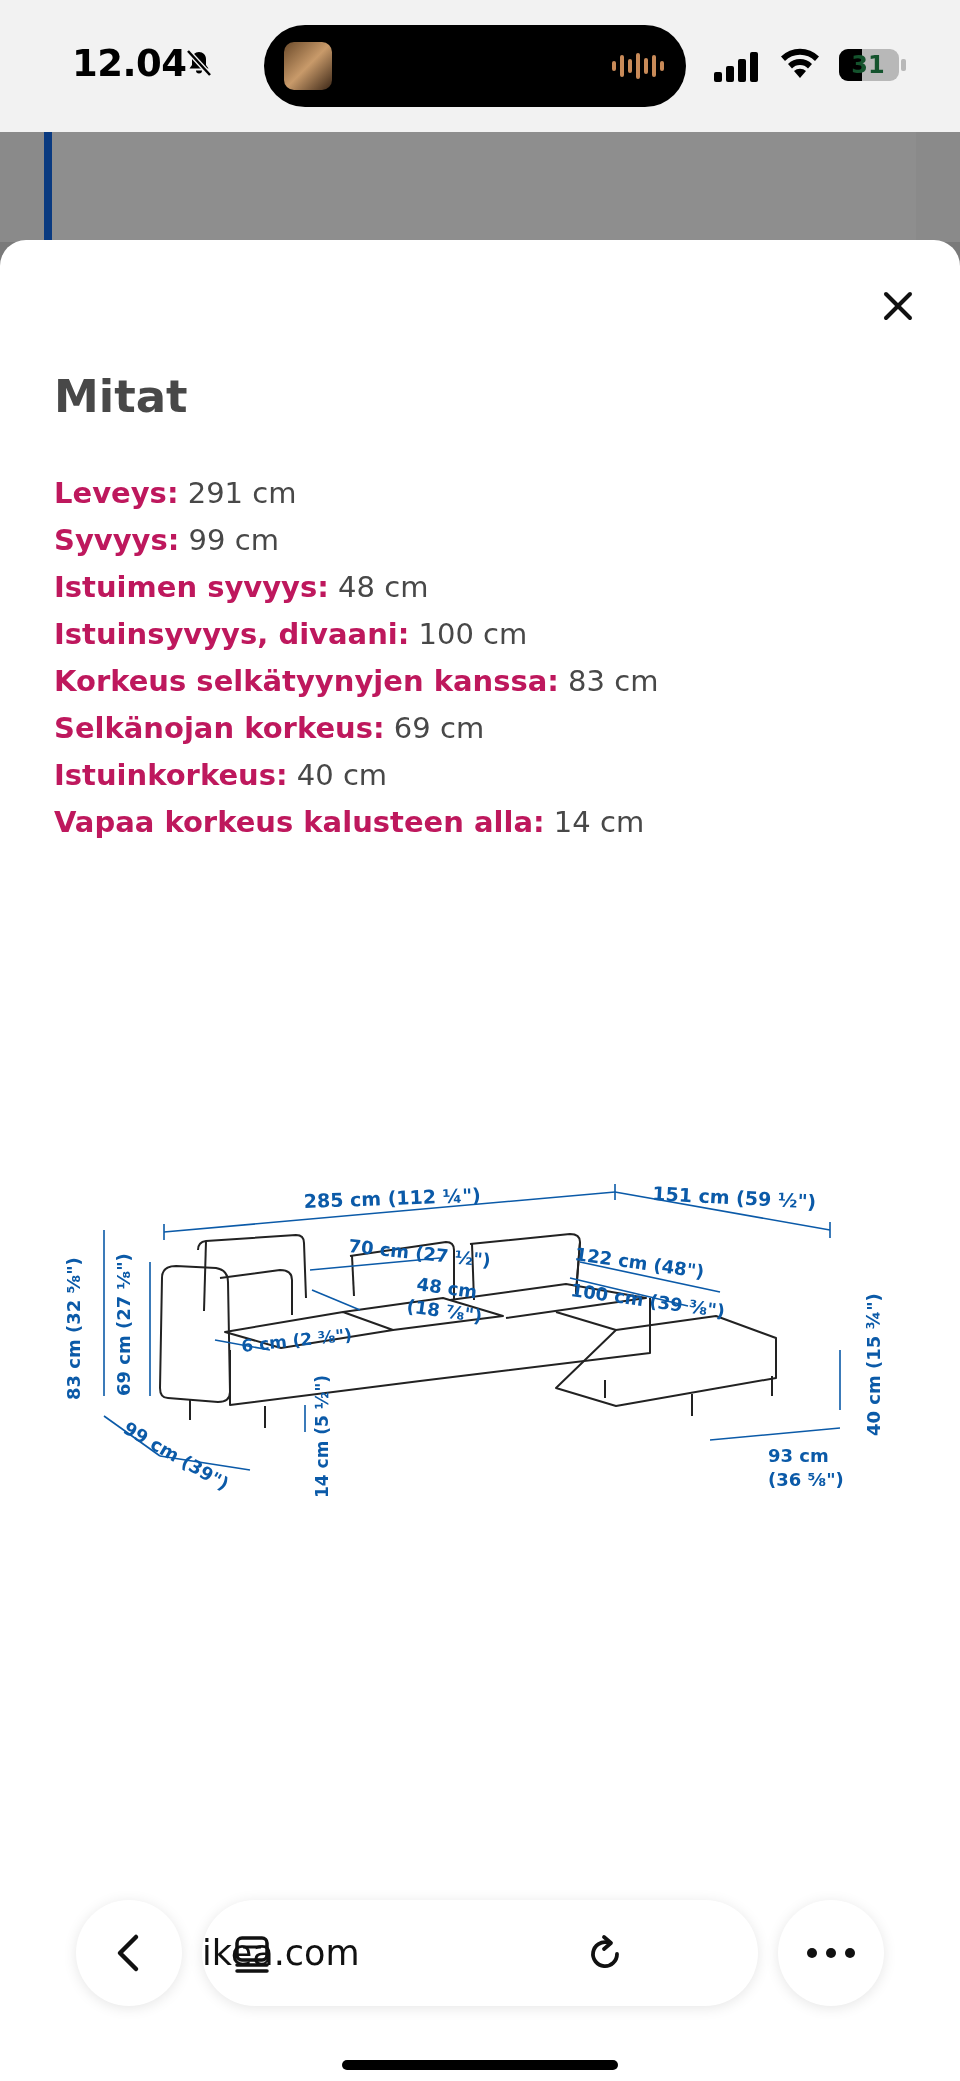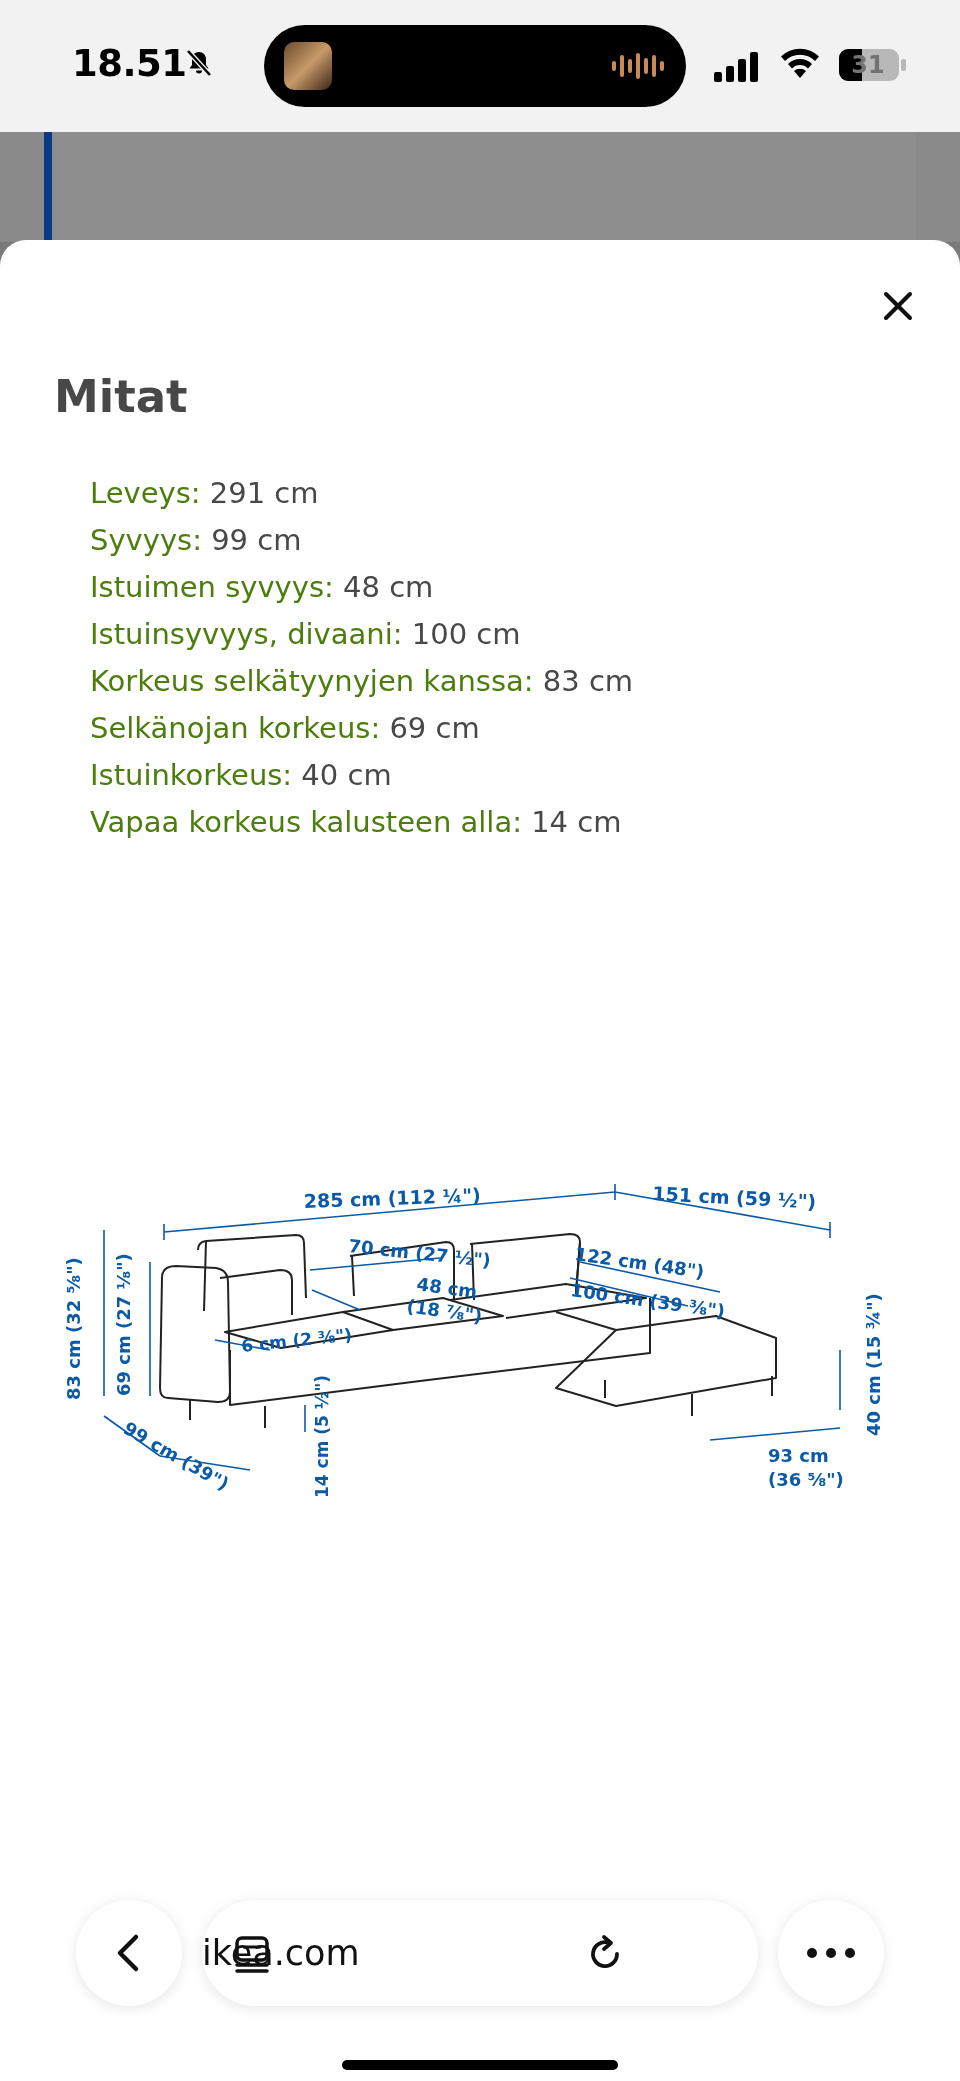--- a/index.html
+++ b/index.html
@@ -9,53 +9,53 @@
   
   .statusbar { position: absolute; left: 0; top: 0; width: 960px; height: 132px; background: #f2f2f2; }
   .time { position: absolute; left: 72px; top: 42px; font-size: 37px; font-weight: 600; color: #000; letter-spacing: -0.5px; }
   .bell { position: absolute; left: 184px; top: 48px; width: 30px; height: 30px; }
   .island { position: absolute; left: 264px; top: 25px; width: 422px; height: 82px; background: #000; border-radius: 41px; }
   .island-thumb { position: absolute; left: 20px; top: 17px; width: 48px; height: 48px; border-radius: 10px; background: linear-gradient(135deg,#6b4a2a,#c89a6a 50%,#3b2616); }
   .island-wave { position: absolute; right: 22px; top: 26px; width: 52px; height: 30px; }
   .signal { position: absolute; left: 714px; top: 52px; width: 46px; height: 30px; }
   .wifi { position: absolute; left: 778px; top: 44px; width: 44px; height: 36px; }
   .battery { position: absolute; left: 838px; top: 48px; width: 70px; height: 34px; }
-  .battery-text { position: absolute; left: 0; top: 0; width: 60px; height: 34px; line-height: 34px; text-align: center; font-size: 24px; font-weight: 700; color: #737373; }
+  .battery-text { position: absolute; left: 0; top: 0; width: 60px; height: 34px; line-height: 34px; text-align: center; font-size: 24px; font-weight: 700; color: #14532d; }
 
   
   .bgpage { position: absolute; left: 0; top: 132px; width: 960px; height: 110px; background: #8a8a8a; }
   .bgnote { position: absolute; left: 44px; top: 0; width: 872px; height: 110px; background: #8e8e8e; border-left: 8px solid #0a3a80; }
   .bgnote-text { position: absolute; left: 116px; top: 0; font-size: 29px; line-height: 48px; color: #1e1e1e; }
 
   
   .sheet { position: absolute; left: 0; top: 240px; width: 960px; height: 1841px; background: #fff; border-radius: 26px 26px 0 0; }
   .close { position: absolute; left: 870px; top: 38px; width: 56px; height: 56px; cursor: pointer; }
   .title { position: absolute; left: 54px; top: 130px; font-size: 45px; font-weight: 700; color: #484848; }
   .specs { position: absolute; left: 54px; top: 230px; }
   .spec { font-size: 29px; line-height: 47px; color: #484848; white-space: nowrap; }
-  .spec b { font-weight: 400; color: #4d7c0f; margin-left: 36px; }
+  .spec b { font-weight: 700; color: #be185d; }
 
   .diagram { position: absolute; left: 60px; top: 930px; width: 860px; height: 340px; }
   .diagram text { font-family: "DejaVu Sans", sans-serif; font-weight: 700; fill: #0b5aa8; }
 
   
   .bottombar { position: absolute; left: 0; top: 1870px; width: 960px; height: 211px; background: #fff; }
   .pill { position: absolute; background: #fff; box-shadow: 0 2px 14px rgba(0,0,0,0.10); }
   .back-btn { left: 76px; top: 30px; width: 106px; height: 106px; border-radius: 53px; cursor: pointer; }
   .url-bar { left: 202px; top: 30px; width: 556px; height: 106px; border-radius: 53px; cursor: pointer; }
   .more-btn { left: 778px; top: 30px; width: 106px; height: 106px; border-radius: 53px; cursor: pointer; }
   .url-text { position: absolute; left: 0; width: 100%; top: 0; line-height: 106px; text-align: left; font-size: 35px; font-weight: 500; color: #111; }
   .icon-abs { position: absolute; }
   .home-indicator { position: absolute; left: 342px; top: 2060px; width: 276px; height: 10px; border-radius: 5px; background: #000; }
 </style>
 </head>
 <body>
 
 <div class="statusbar">
-  <div class="time">18.51</div>
+  <div class="time">12.04</div>
   <svg class="bell" viewBox="0 0 30 30">
     <path d="M15 4c-4 0-7 3-7 7v6l-2.5 3.5h19L22 17v-6c0-4-3-7-7-7z" fill="#000"></path>
     <path d="M12 22.5a3 3 0 0 0 6 0z" fill="#000"></path>
     <line x1="4" y1="3" x2="26" y2="27" stroke="#f2f2f2" stroke-width="5"></line>
     <line x1="4" y1="3" x2="26" y2="27" stroke="#000" stroke-width="2.5"></line>
   </svg>
   <div class="island">
     <div class="island-thumb"></div>
     <svg class="island-wave" viewBox="0 0 52 30">
       <g fill="#c88a58">

